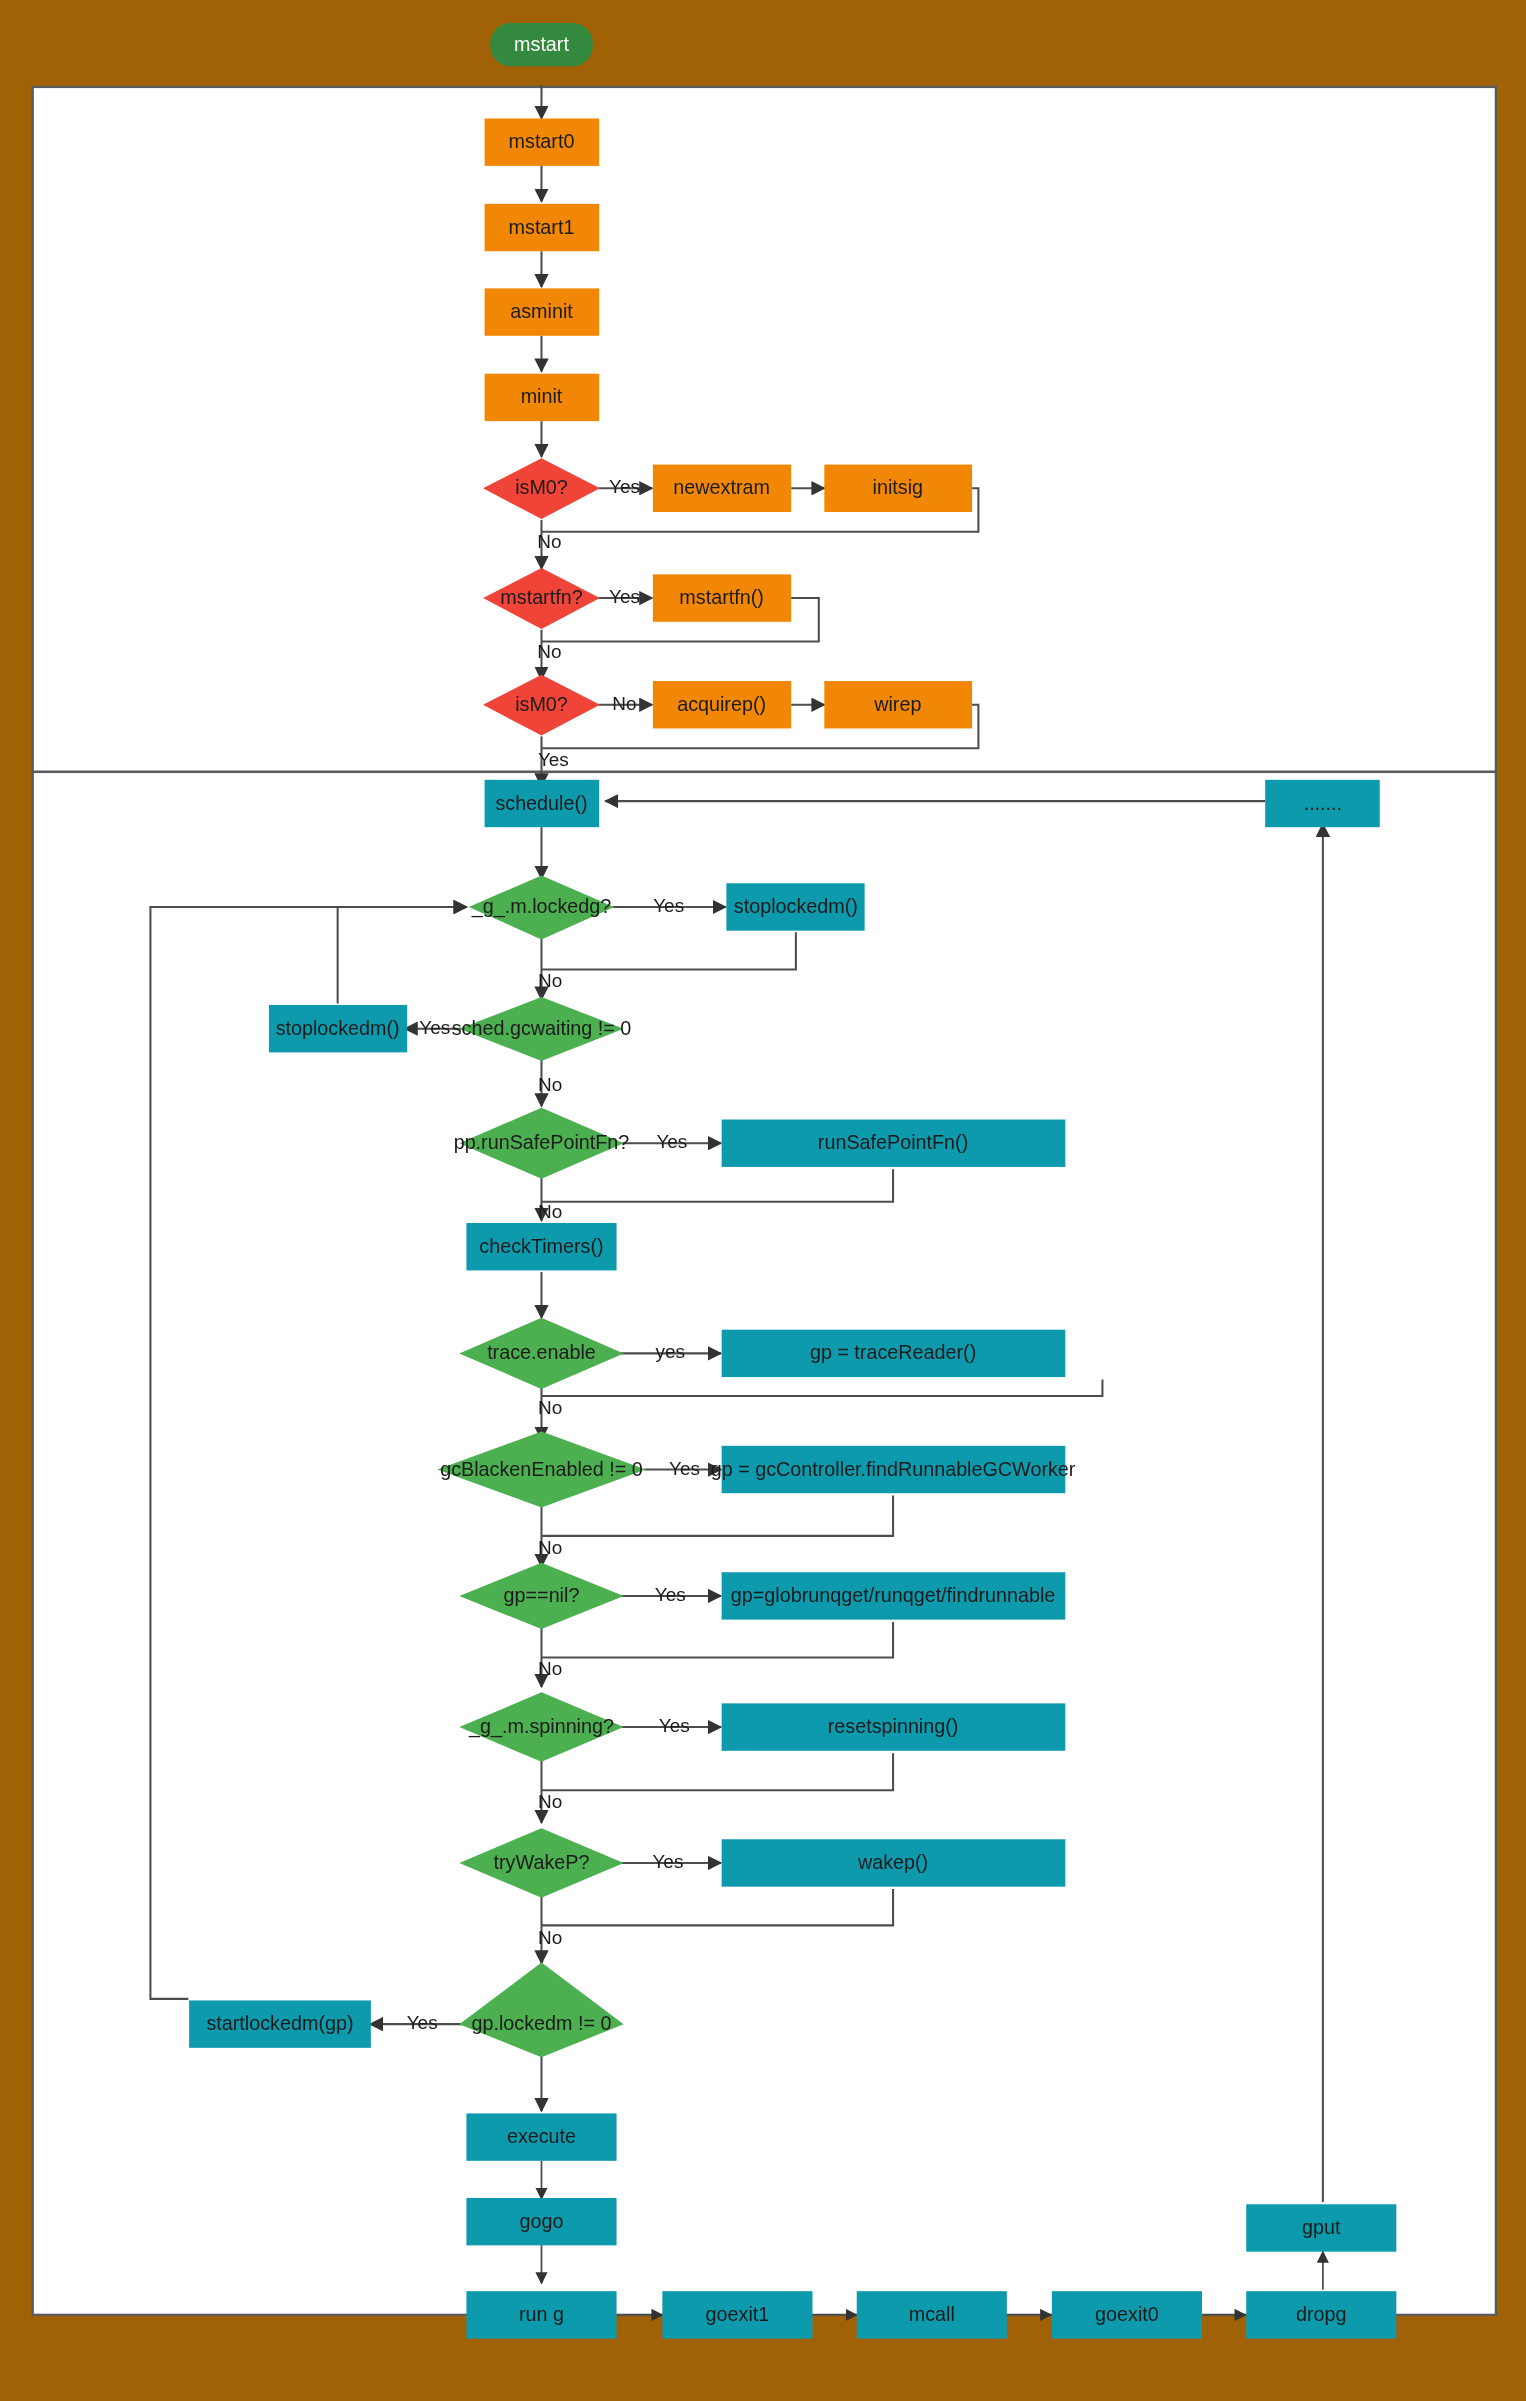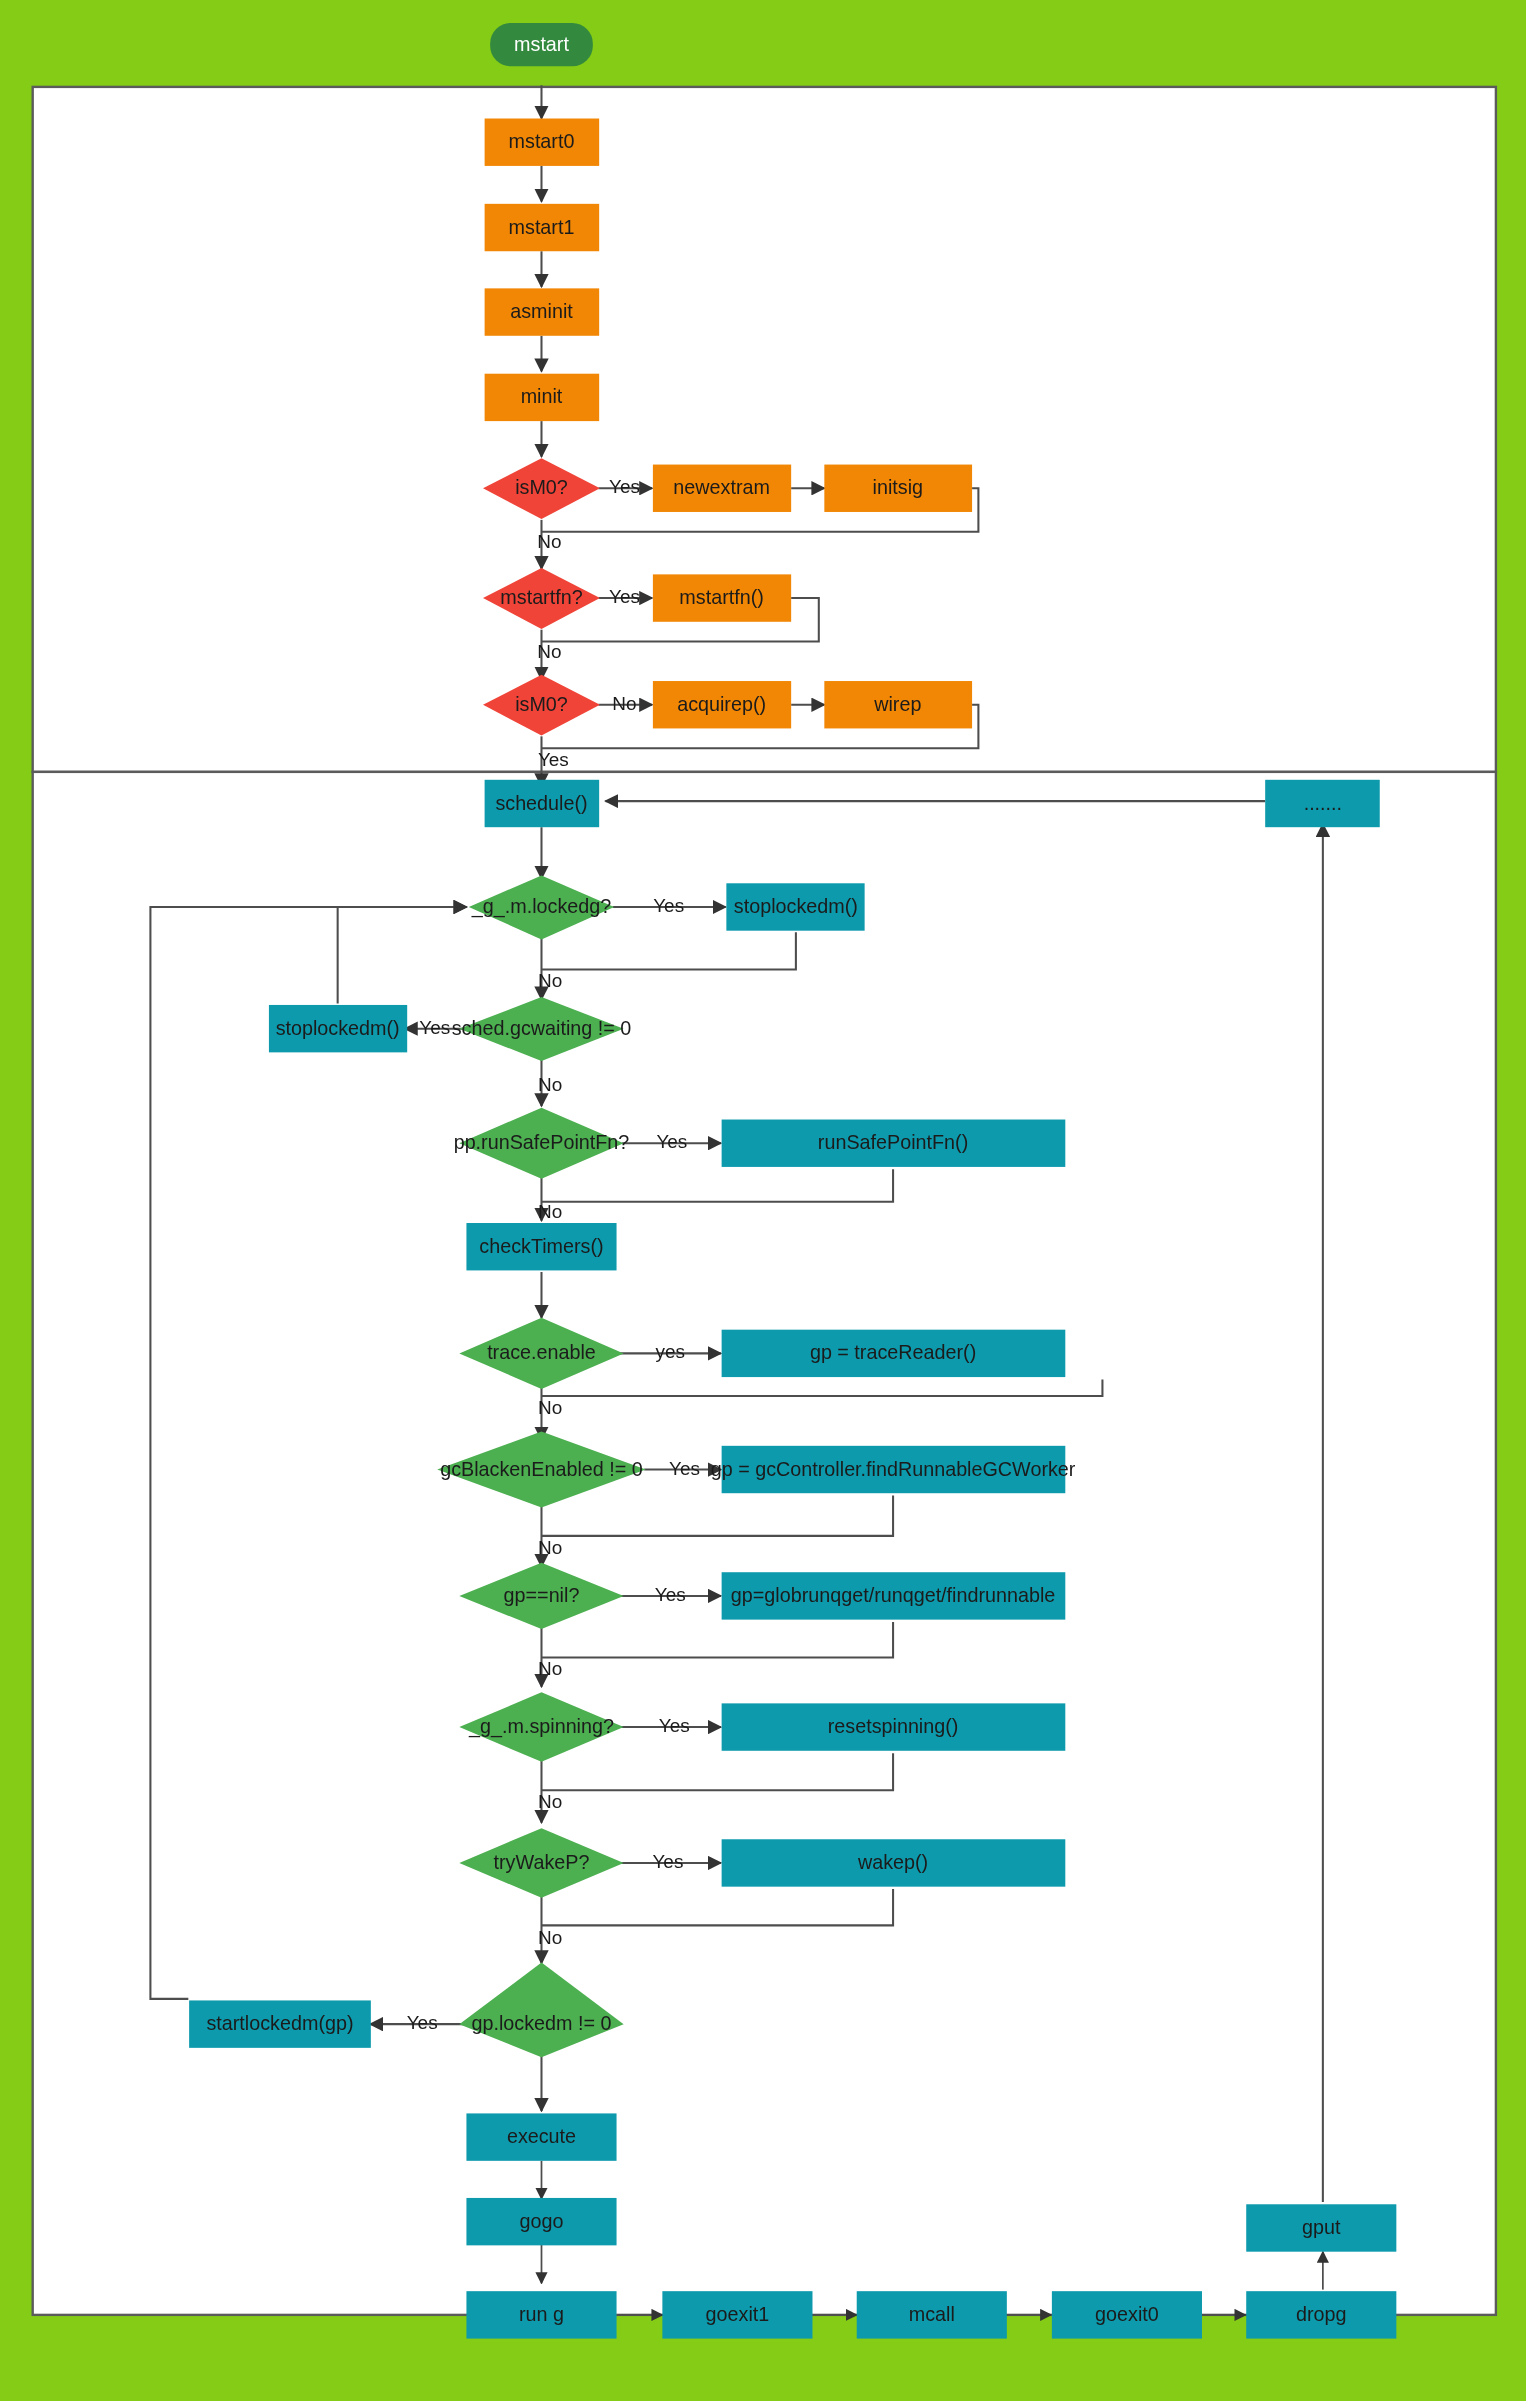--- a/index.html
+++ b/index.html
@@ -1,17 +1,17 @@
 <!DOCTYPE html>
 <html style="font-size:12.6px"><head>
 <meta charset="utf-8">
 <style>
   html,body{margin:0;padding:0;background:#f7f7f7;}
   body{font-family:"Liberation Sans","DejaVu Sans",sans-serif;}
-  #stage{position:relative;width:1527px;height:2401px;background:#84cc16;overflow:hidden;}
+  #stage{position:relative;width:1527px;height:2401px;background:#a16207;overflow:hidden;}
   svg{position:absolute;left:0;top:0;width:1527px;height:2401px;}
   .node-label{font-family:"Liberation Sans","DejaVu Sans",sans-serif;font-size:25px;fill:#1b1b1b;text-anchor:middle;dominant-baseline:middle;}
   .node-label.start{fill:#ffffff;}
   .edge-label{font-family:"Liberation Sans","DejaVu Sans",sans-serif;font-size:24px;fill:#1b1b1b;text-anchor:middle;dominant-baseline:middle;}
   .lane{fill:#ffffff;stroke:#5b5b5b;stroke-width:3;}
   .edge{stroke:#4d4d4d;stroke-width:2.6;fill:none;}
   .edge-thin{stroke:#4d4d4d;stroke-width:2.2;fill:none;}
   .shape{stroke:none;}
 </style>
 </head>

